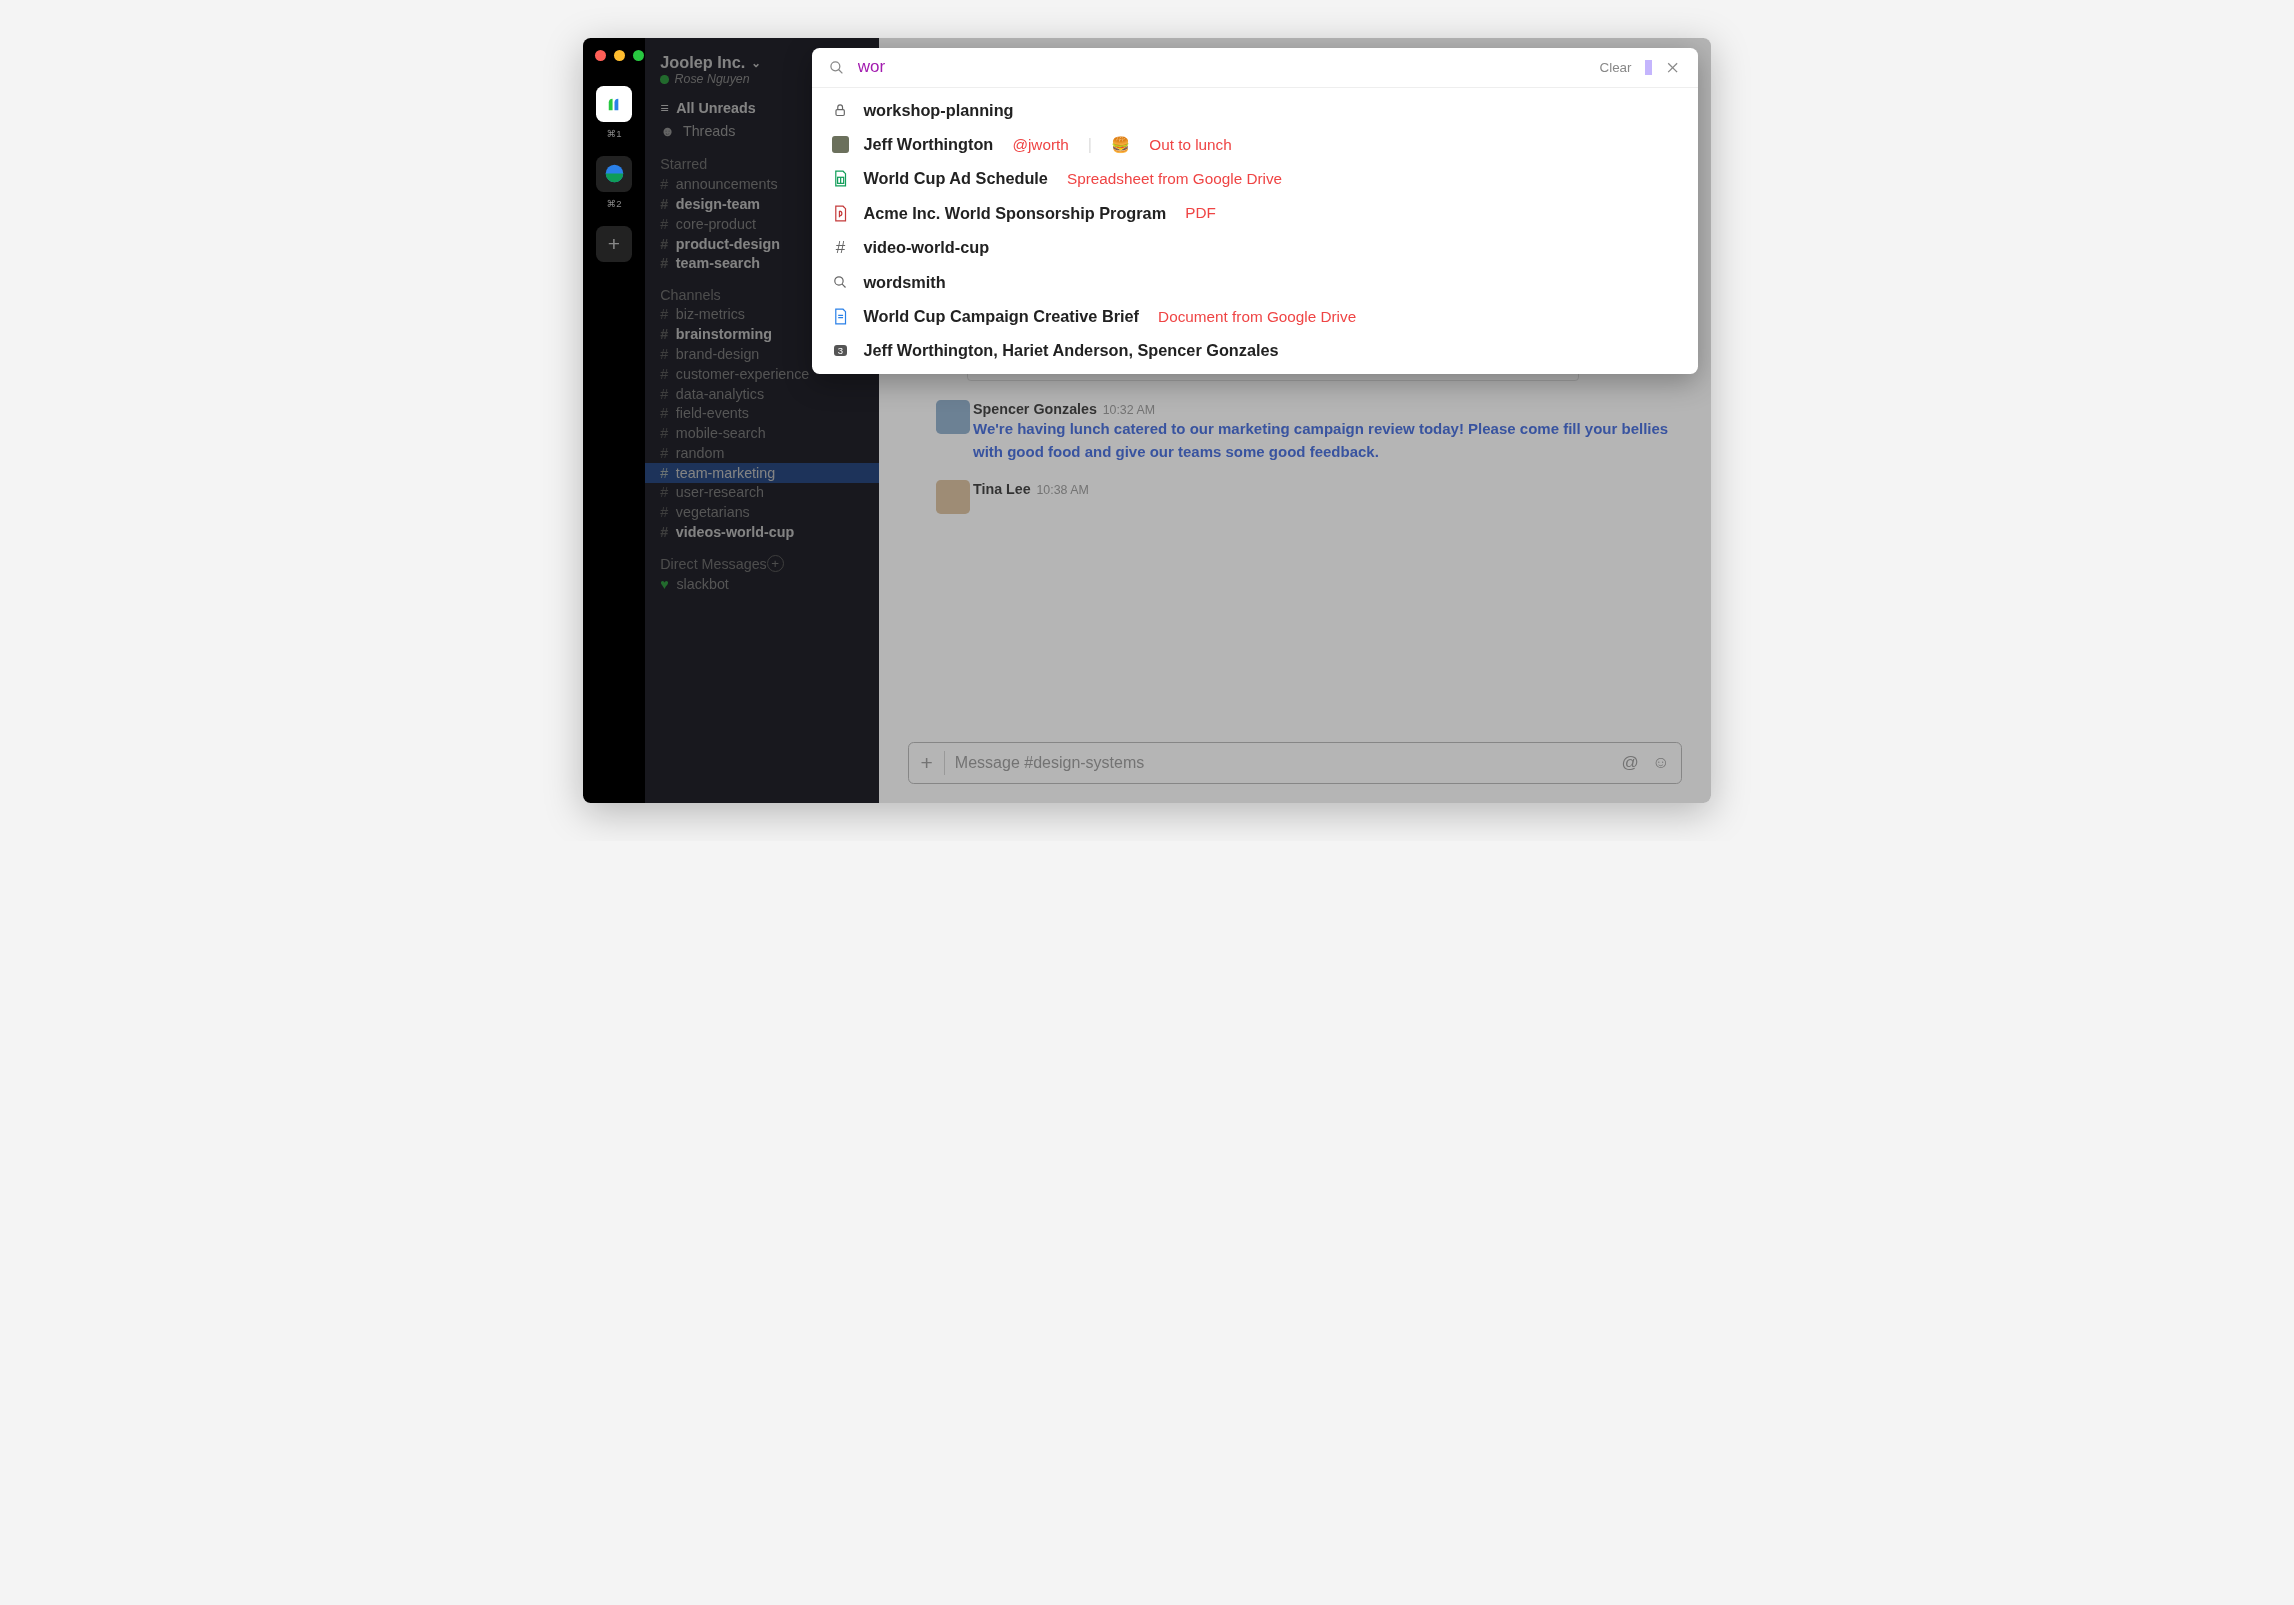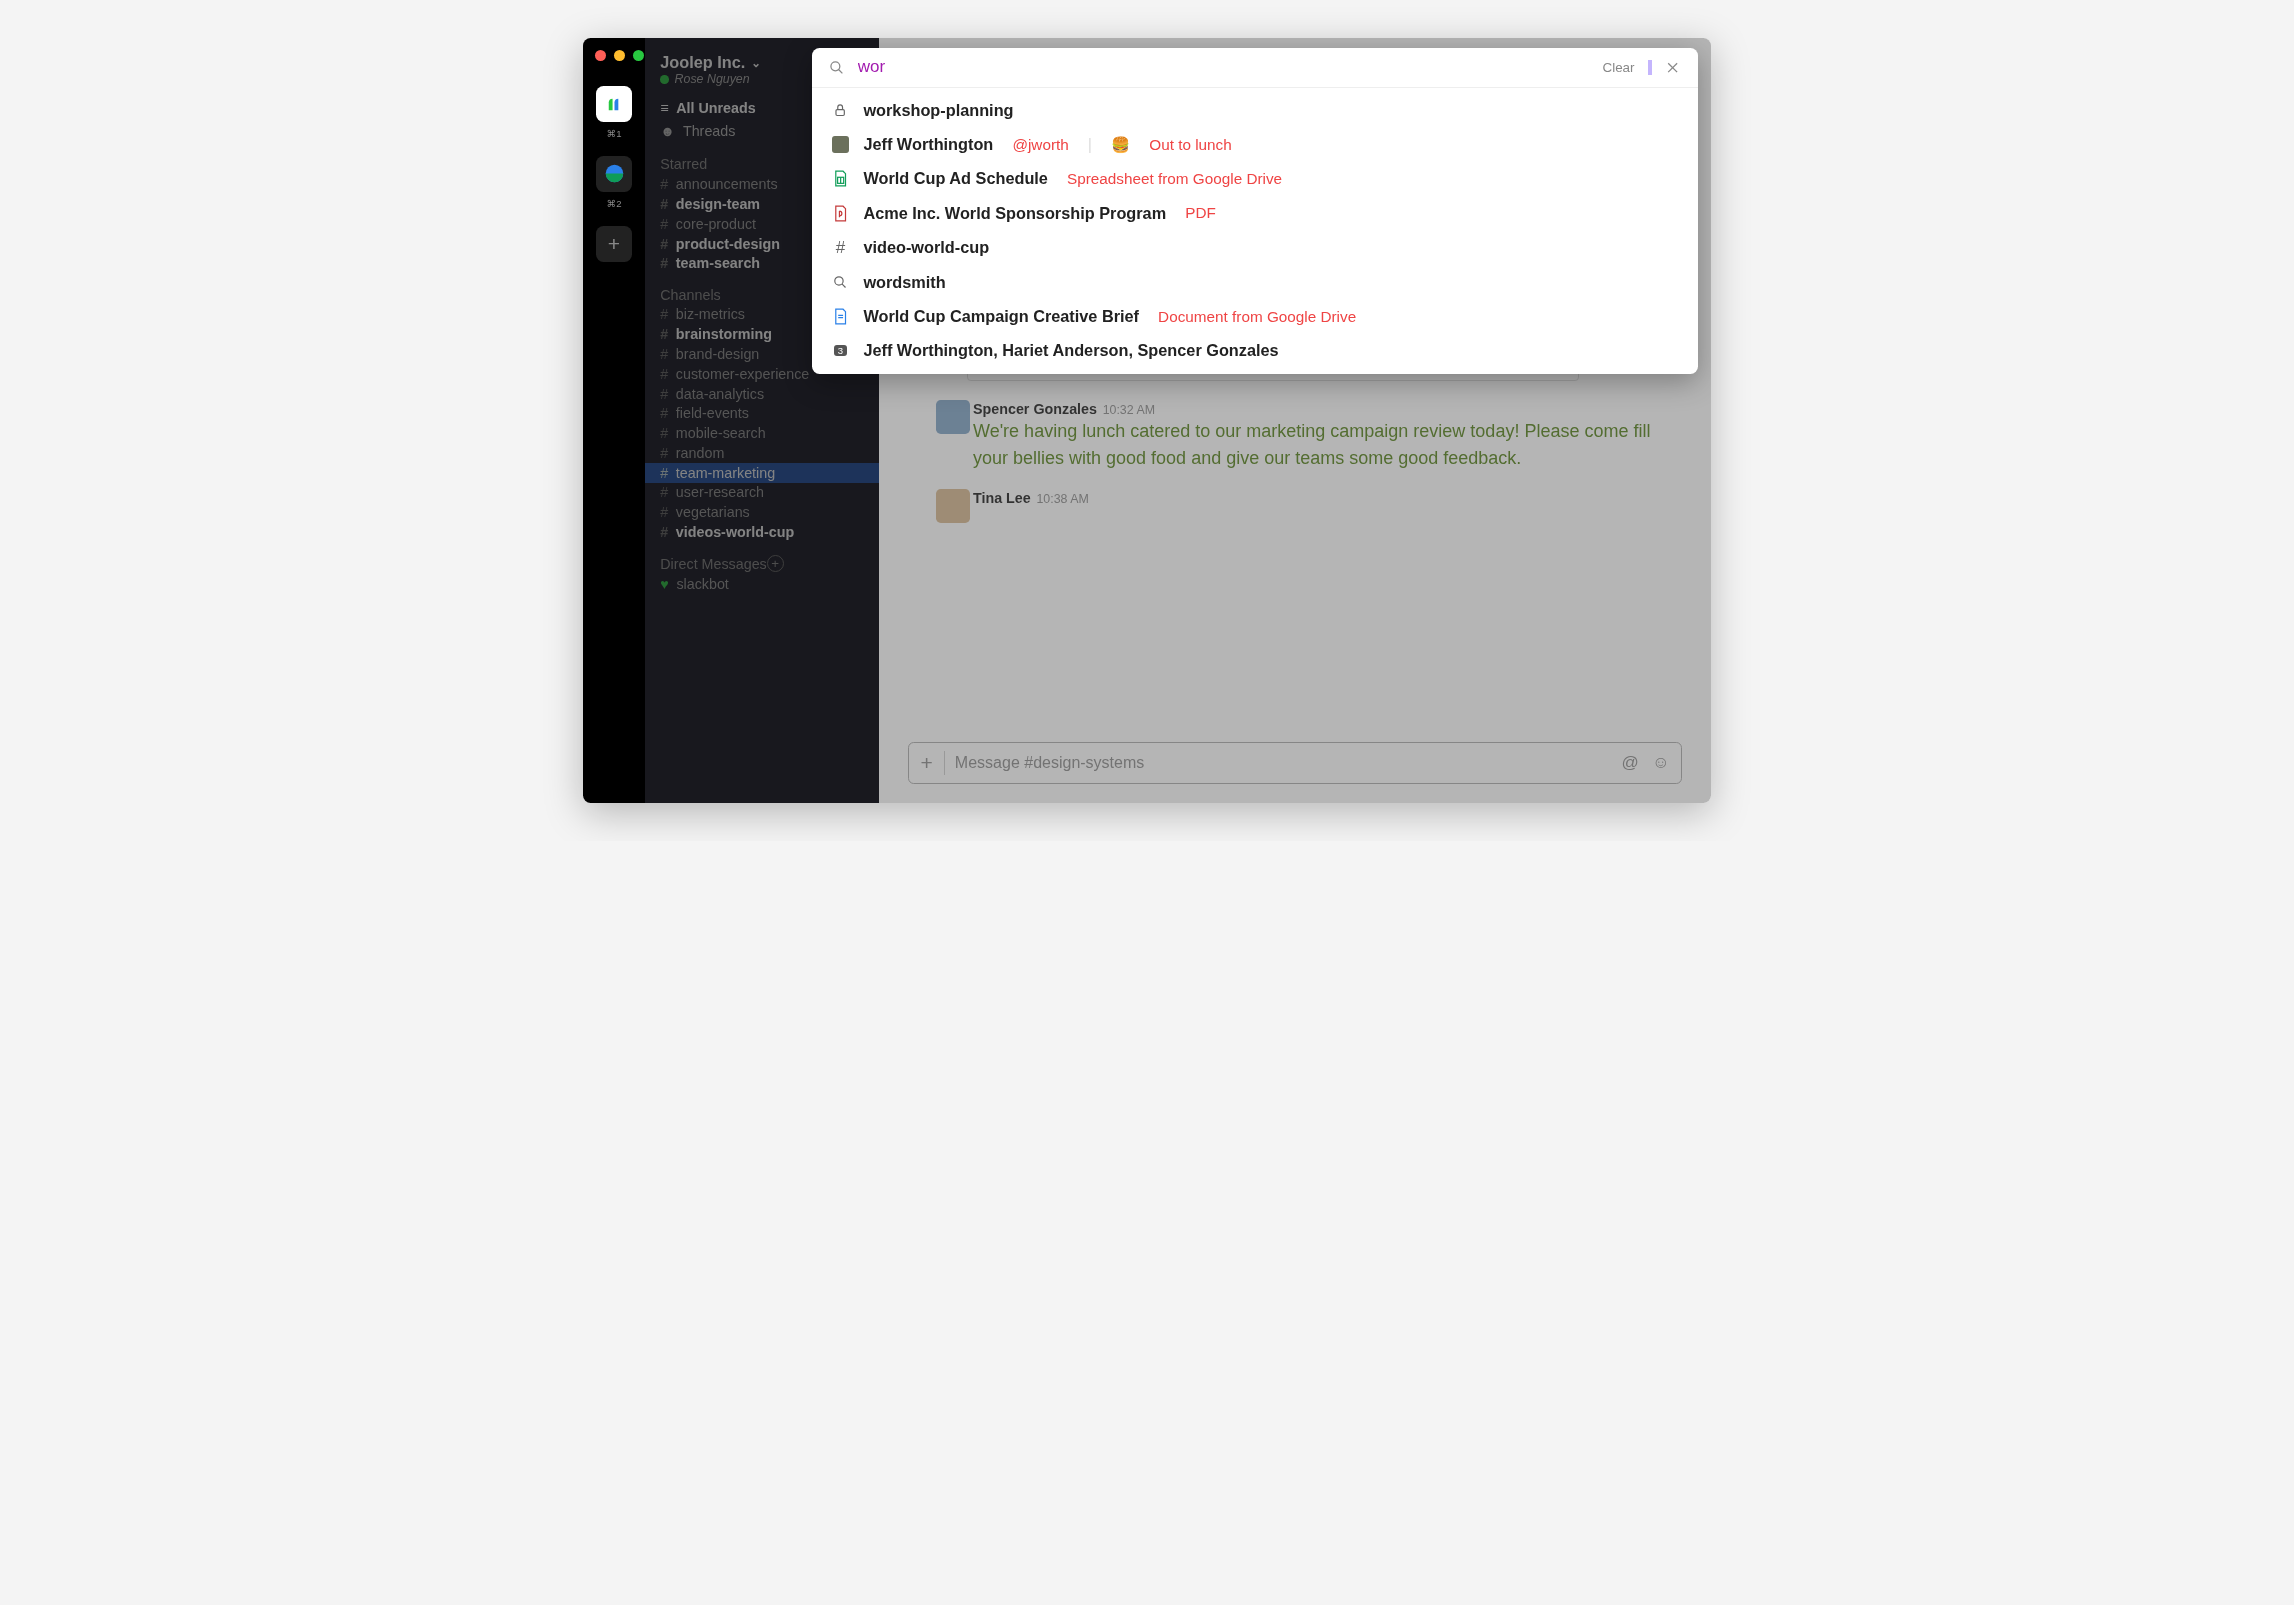--- a/index.html
+++ b/index.html
@@ -49,31 +49,31 @@
 .file-title { font-weight:700; color:#222; font-size:14.3px;}
 .file-sub { color:#777; font-size:13.4px;}
 .file-actions { margin-left:auto; display:flex; gap:7.6px;}
 .fa-box { border:1px solid #ccc; border-radius:3.8px; padding:3.8px 7.6px; font-size:13.4px; color:#555;}
 .msg { display:flex; gap:3px; margin:17px 0 0 19px; }
 .avatar { width:34px; height:34px; border-radius:4.8px; background:#7aa0c4;}
 .avatar.a2 { background:#d6b58a;}
 .msg .body { flex:1; }
 .msg .name { font-weight:700; color:#111; font-size:14.3px;}
 .msg .time { color:#888; font-size:12.4px; margin-left:5.7px; font-weight:400;}
-.msg .text { font-size:18px; color:#4d7c0f; line-height:1.5;}
+.msg .text { font-size:15px; color:#1d4ed8; line-height:1.5;font-weight:bold;}
 .composer { position:absolute; bottom:19px; left:29px; right:29px; display:flex; border:1px solid #aaa; border-radius:5.7px; height:42px; align-items:center; padding:0 11.5px; color:#888; gap:9.6px;}
 .composer .plus { border-right:1px solid #ccc; padding-right:11.5px; font-size:21px; color:#888;}
 .composer .icons { margin-left:auto; display:flex; gap:13.4px; font-size:17px;}
 
 
 .search-pop { position:absolute; top:9.6px; left:-67px; right:13.4px; background:#fff; border-radius:7.6px; box-shadow:0 7.6px 29px rgba(0,0,0,0.3); z-index:10; overflow:hidden;}
 .sp-head { display:flex; align-items:center; padding:9.6px 17px; border-bottom:1px solid #eee;}
 .sp-head .mag { color:#888; font-size:16.3px; margin-right:13.4px;}
 .sp-head input { border:none; outline:none; font-size:17px; flex:1; color:#a21caf;}
-.sp-head .clear-btn { color:#888; font-size:13.4px; margin-right:13.4px; border-right:4px solid #c4b5fd; padding-right:13.4px; cursor:pointer;}
+.sp-head .clear-btn { color:#888; font-size:13.4px; margin-right:13.4px; border-right:7px solid #c4b5fd; padding-right:13.4px; cursor:pointer;}
 .sp-head .close-x { color:#888; font-size:17px; cursor:pointer;}
 .sp-results { padding:5.7px 0;}
 .result { display:flex; align-items:center; gap:13.4px; padding:7.6px 19px; font-size:16.3px; color:#222;}
 .result .ric { width:19px; display:flex; justify-content:center; color:#666; font-size:15.3px;}
 .result .rt { font-weight:700;}
 .result .rs { color:#ef4444; font-weight:400; margin-left:5.7px; font-size:15.3px;}
 .result .div { color:#ddd; margin:0 5.7px;}
 .result .emoji { font-size:15.3px;}
 .ric-box { width:17px; height:17px; border-radius:2.9px; background:#6b705c; display:inline-block;}
 .ric-badge { background:#555; color:#fff; border-radius:2.9px; font-size:9.6px; padding:0 3.8px;}

